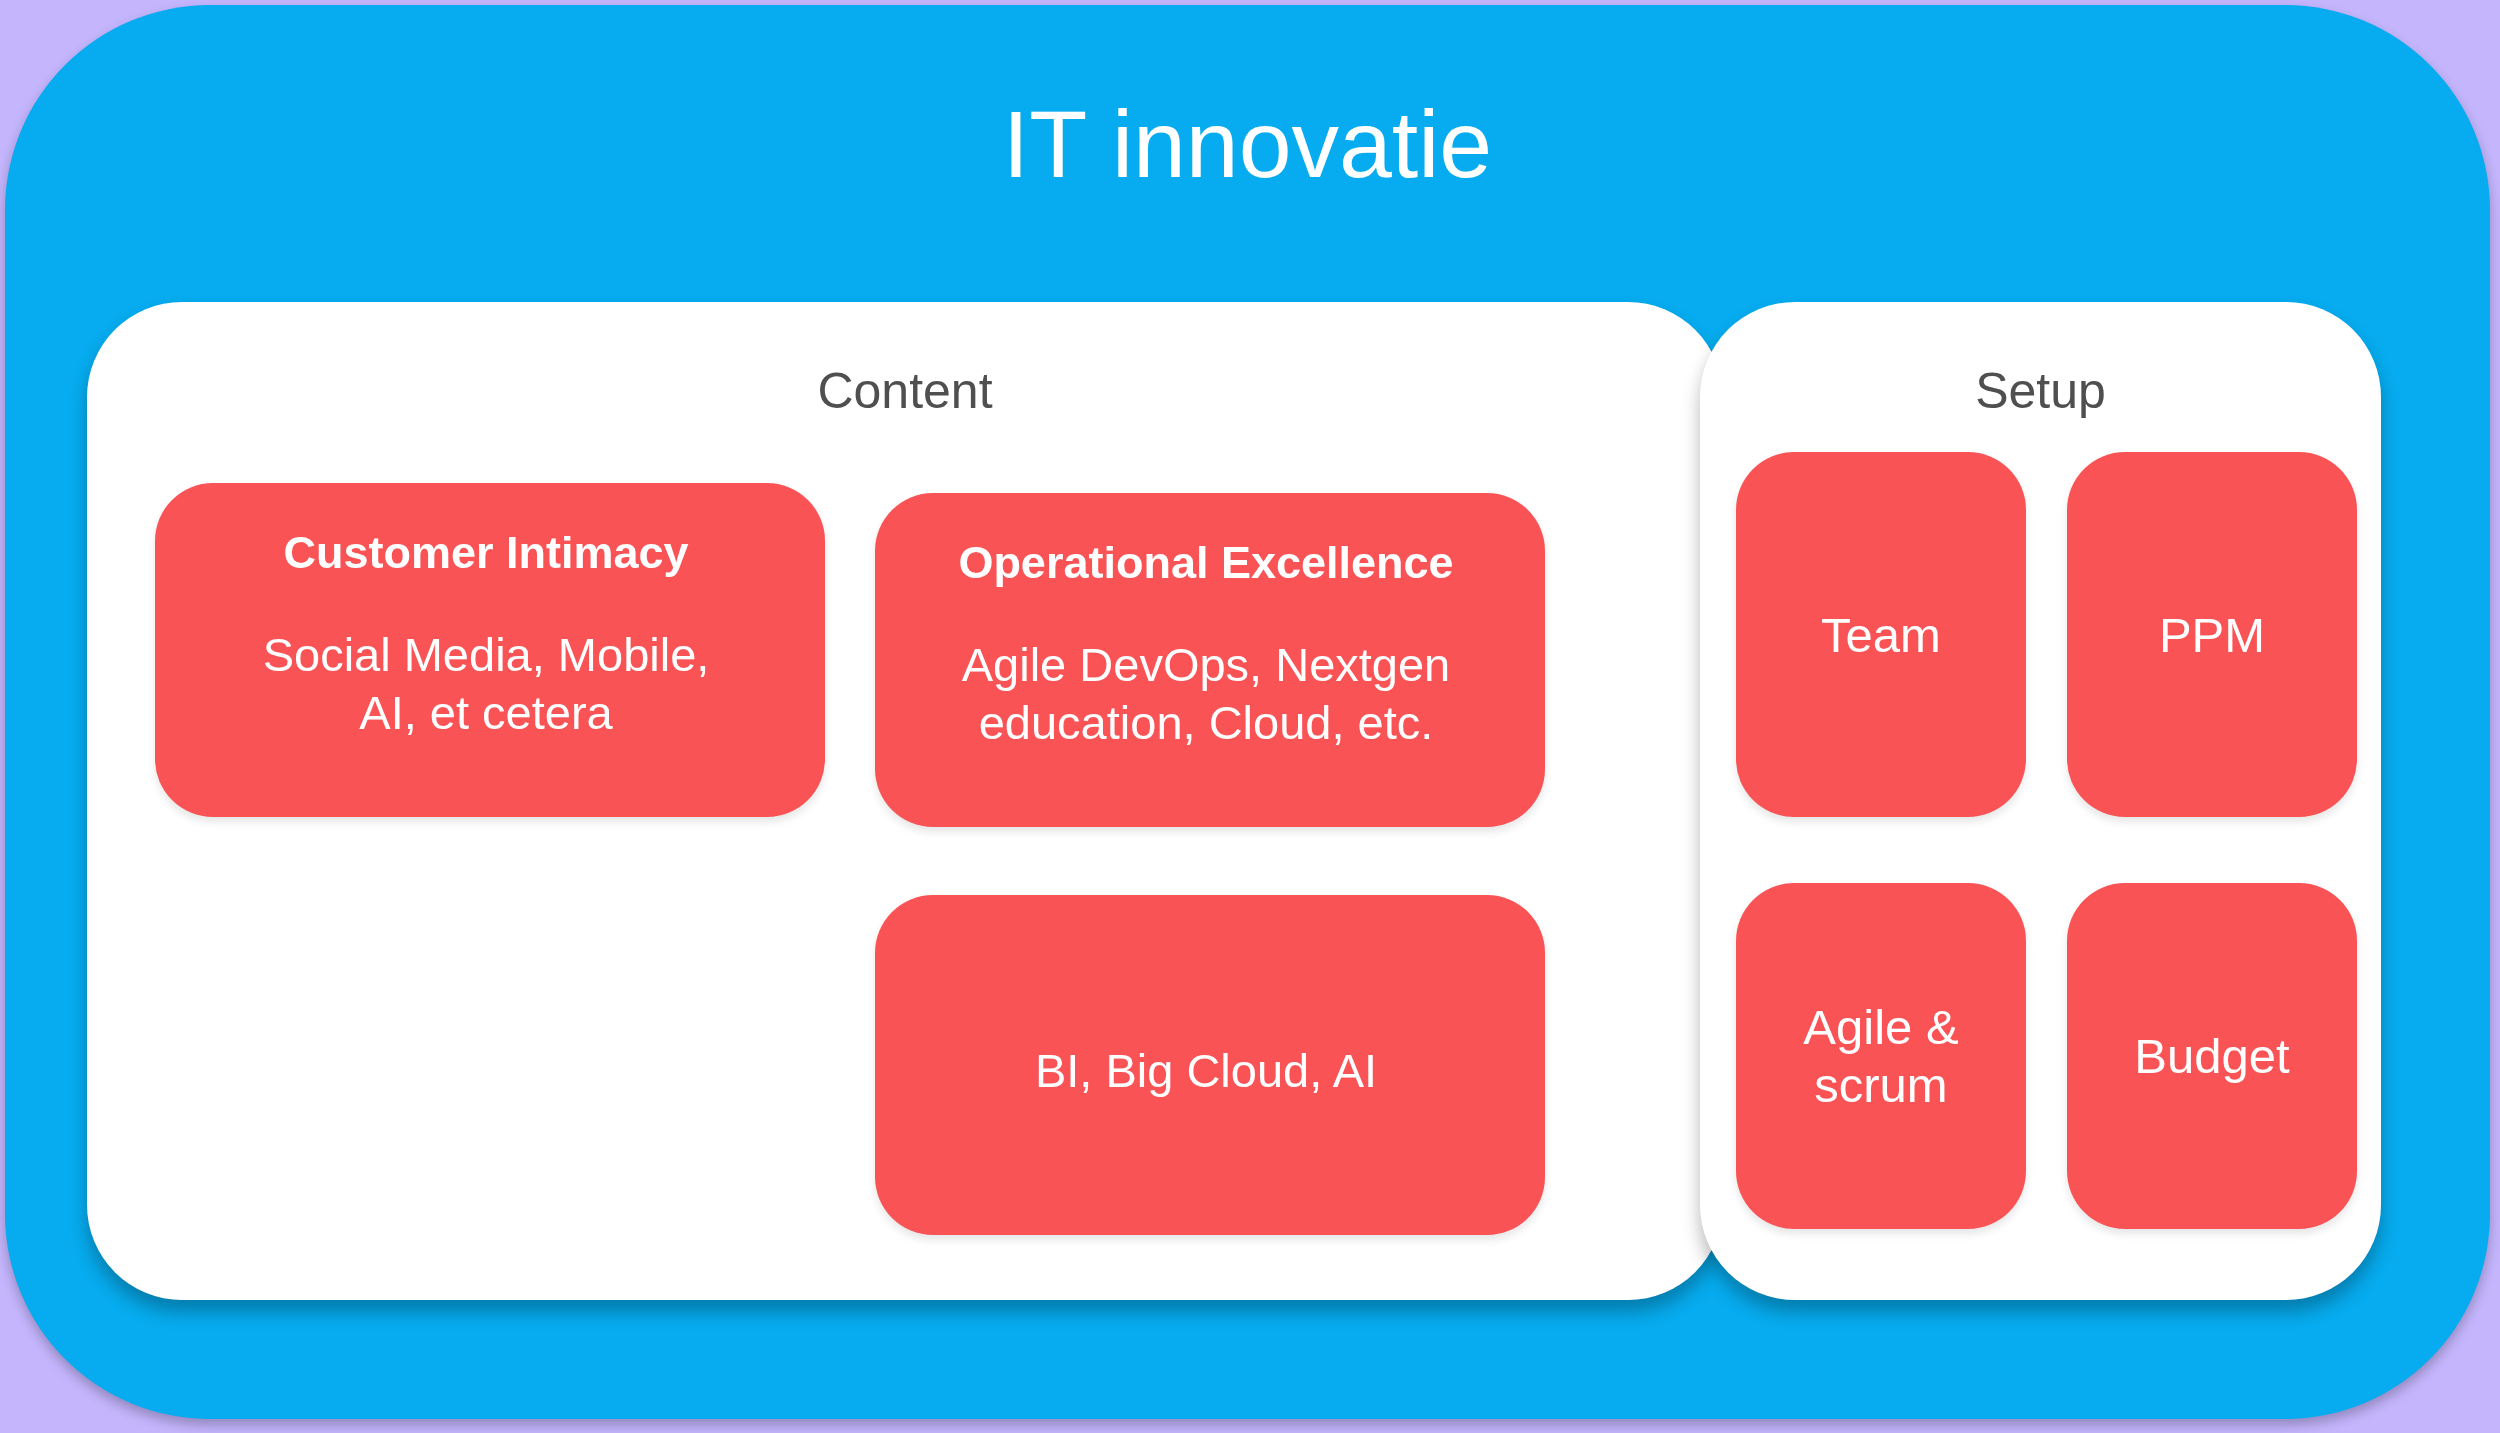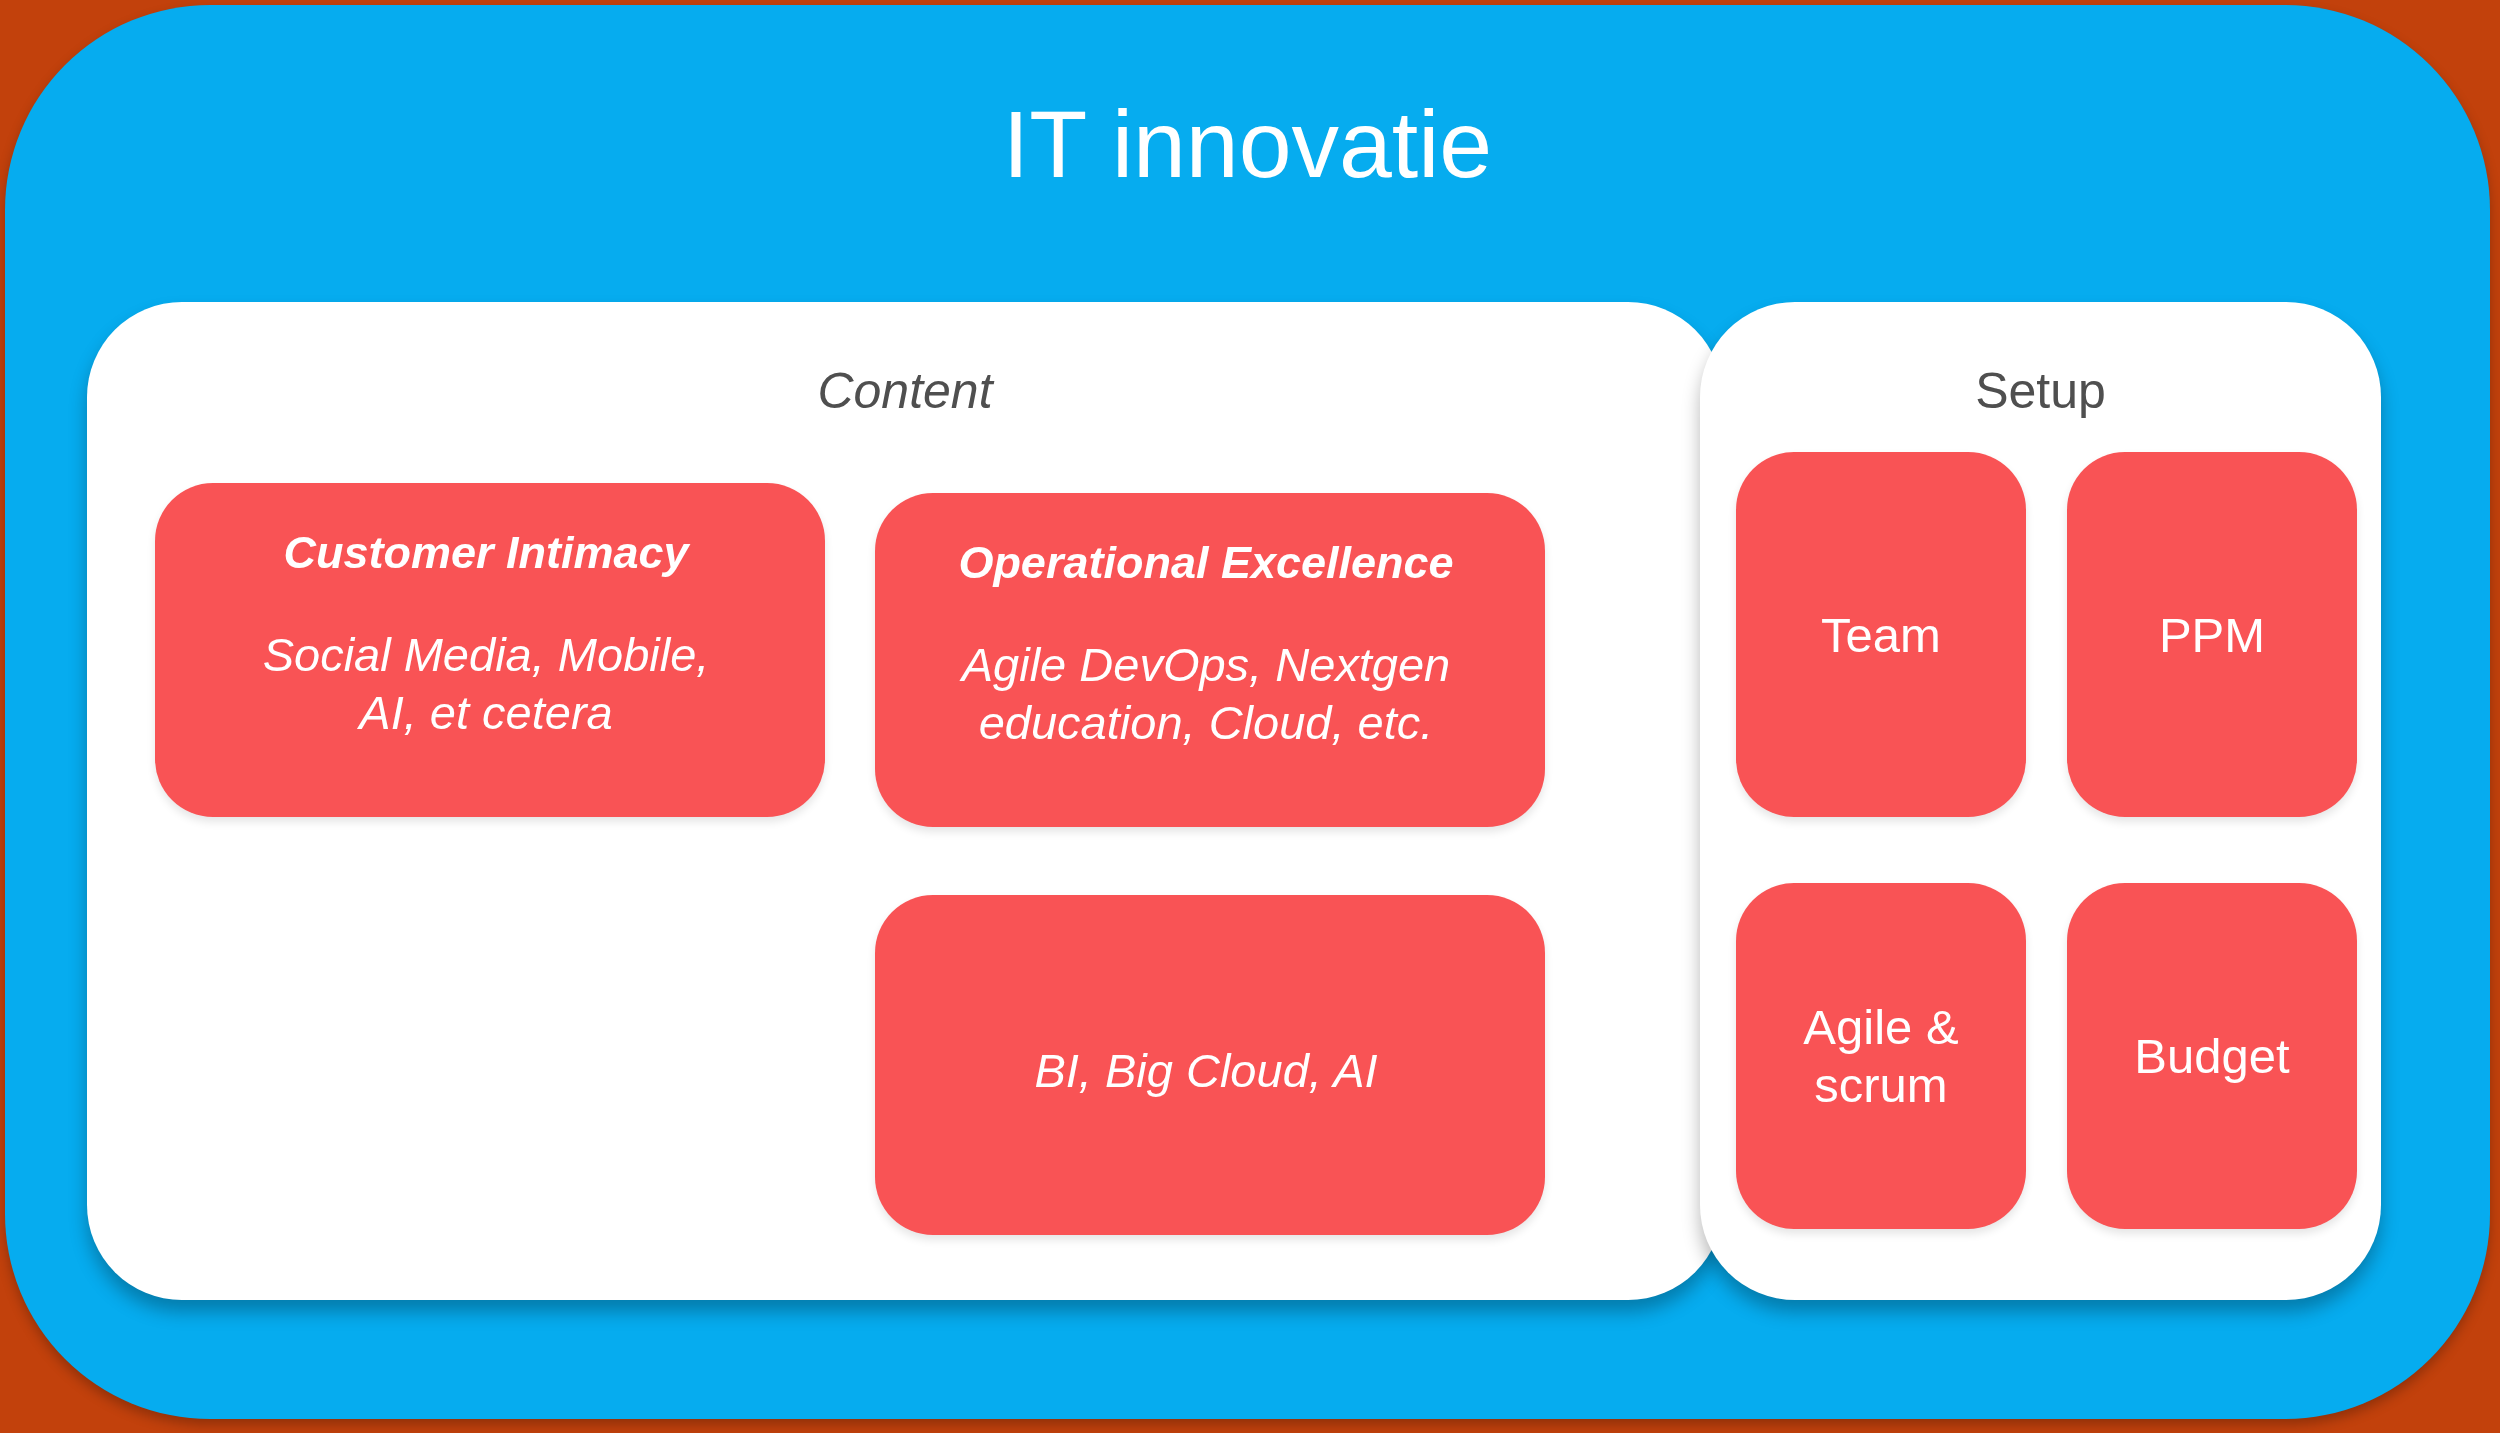--- a/index.html
+++ b/index.html
@@ -1,19 +1,19 @@
 <!DOCTYPE html>
 <html><head>
 <meta charset="utf-8">
 <style>
   html,body{margin:0;padding:0;background:#ffffff;}
   .canvas{
     position:relative;
     width:2500px;height:1433px;
-    background:#c2410c;
+    background:#c4b5fd;
     overflow:hidden;
     font-family:"Liberation Sans", sans-serif;
   }
   .blue-container{
     position:absolute;
     left:5px;top:5px;width:2485px;height:1414px;
     background:#06ACEF;
     border-radius:205px;
     box-shadow:0 6px 12px rgba(0,0,0,0.25);
   }
@@ -26,21 +26,21 @@
     font-weight:400;
     line-height:95px;
   }
   .panel{
     position:absolute;
     top:297px;height:998px;
     background:#ffffff;
     border-radius:95px;
     box-shadow:0 12px 18px rgba(0,0,0,0.28);
   }
-  .panel-content{left:82px;width:1636px;font-style:italic;}
+  .panel-content{left:82px;width:1636px;}
   .panel-setup{left:1695px;width:681px;}
   .panel-label{
     position:absolute;
     left:0;right:0;top:60px;
     text-align:center;
     color:#4F4F4F;
     font-size:50px;
     font-weight:400;
   }
   .red-box{

